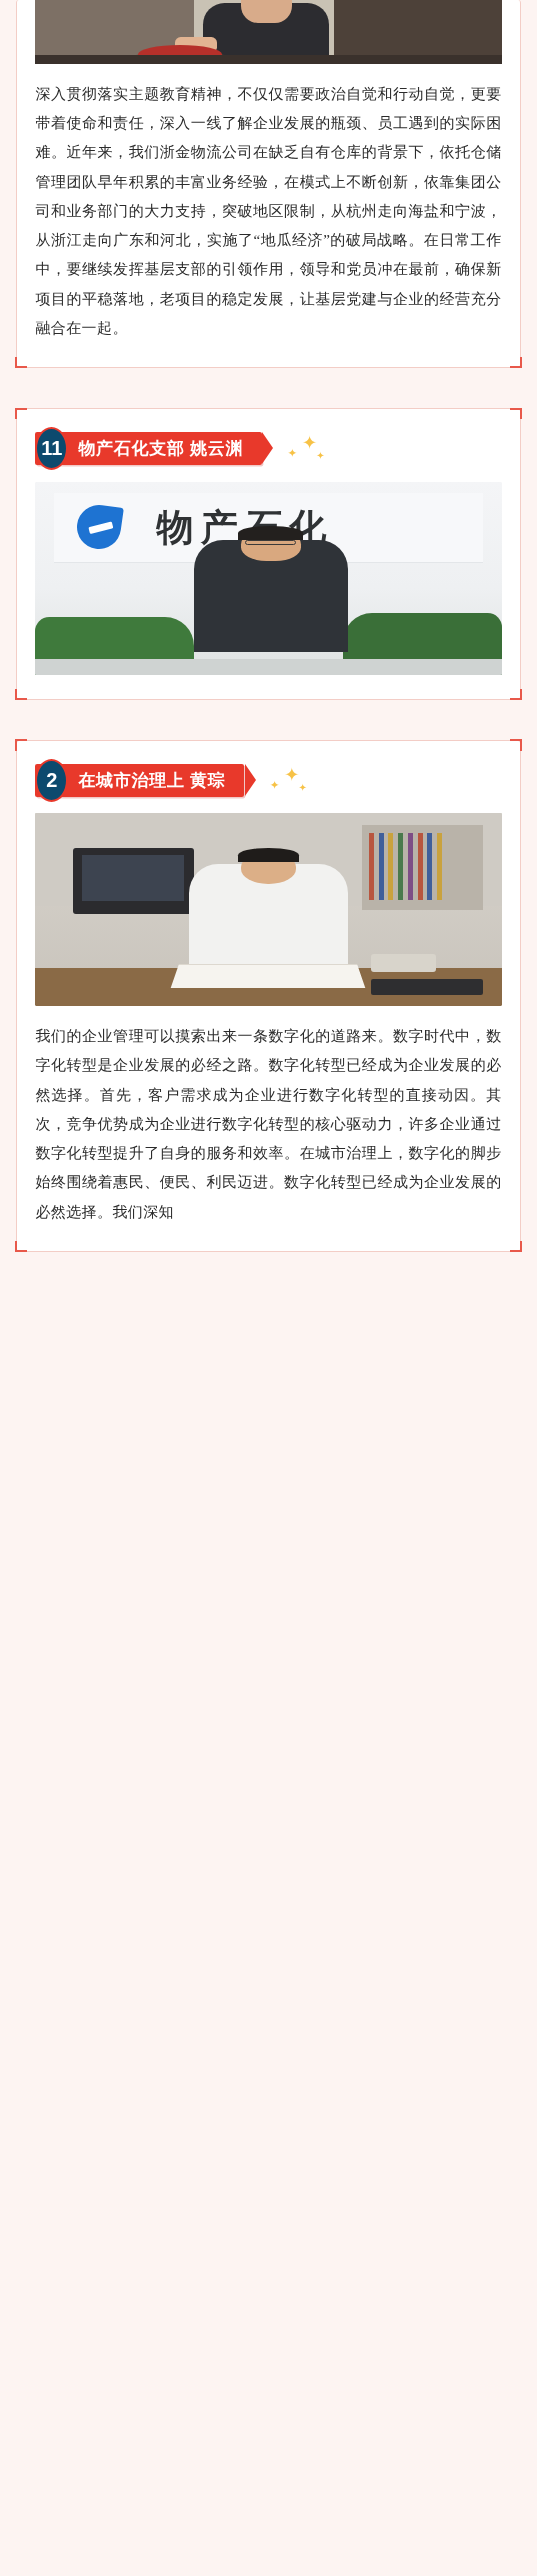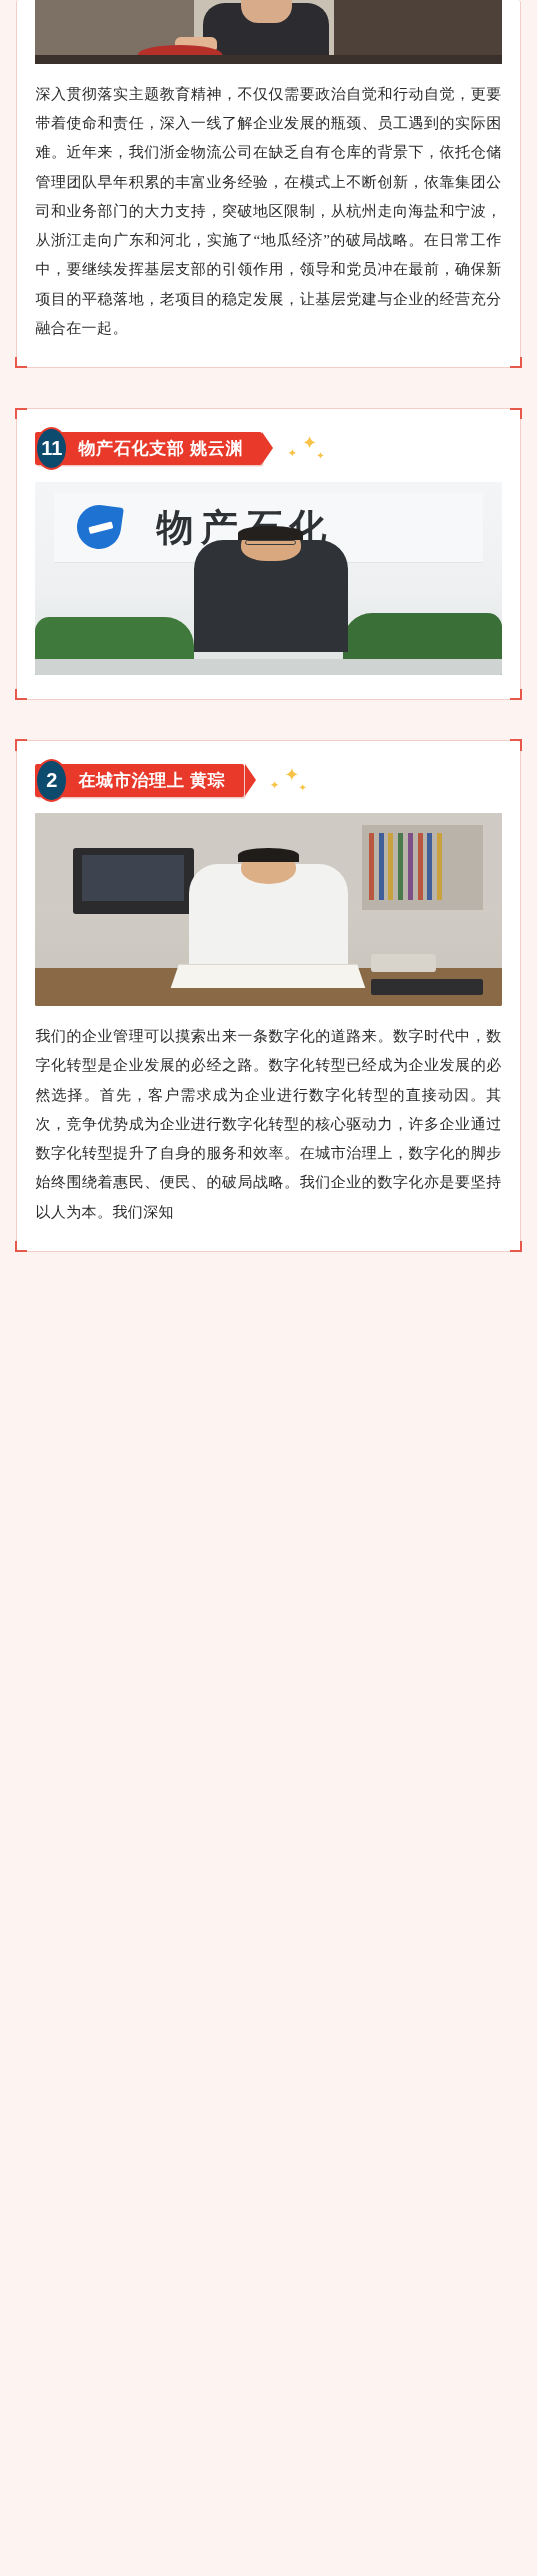--- a/index.html
+++ b/index.html
@@ -259,15 +259,15 @@
     <div class="monitor"></div>
     <div class="person"></div>
     <div class="head"></div>
     <div class="hair"></div>
     <div class="desk"></div>
     <div class="bookopen"></div>
     <div class="phone"></div>
     <div class="keyboard"></div>
   </div>
 
-  <div class="body-text">我们的企业管理可以摸索出来一条数字化的道路来。数字时代中，数字化转型是企业发展的必经之路。数字化转型已经成为企业发展的必然选择。首先，客户需求成为企业进行数字化转型的直接动因。其次，竞争优势成为企业进行数字化转型的核心驱动力，许多企业通过数字化转型提升了自身的服务和效率。在城市治理上，数字化的脚步始终围绕着惠民、便民、的破局战略。我们企业的数字化亦是要坚持以人为本。我们深知</div>
+  <div class="body-text">我们的企业管理可以摸索出来一条数字化的道路来。数字时代中，数字化转型是企业发展的必经之路。数字化转型已经成为企业发展的必然选择。首先，客户需求成为企业进行数字化转型的直接动因。其次，竞争优势成为企业进行数字化转型的核心驱动力，许多企业通过数字化转型提升了自身的服务和效率。在城市治理上，数字化的脚步始终围绕着惠民、便民、利民迈进。数字化转型已经成为企业发展的必然选择。我们深知</div>
 </div>
 
 
 </body></html>

